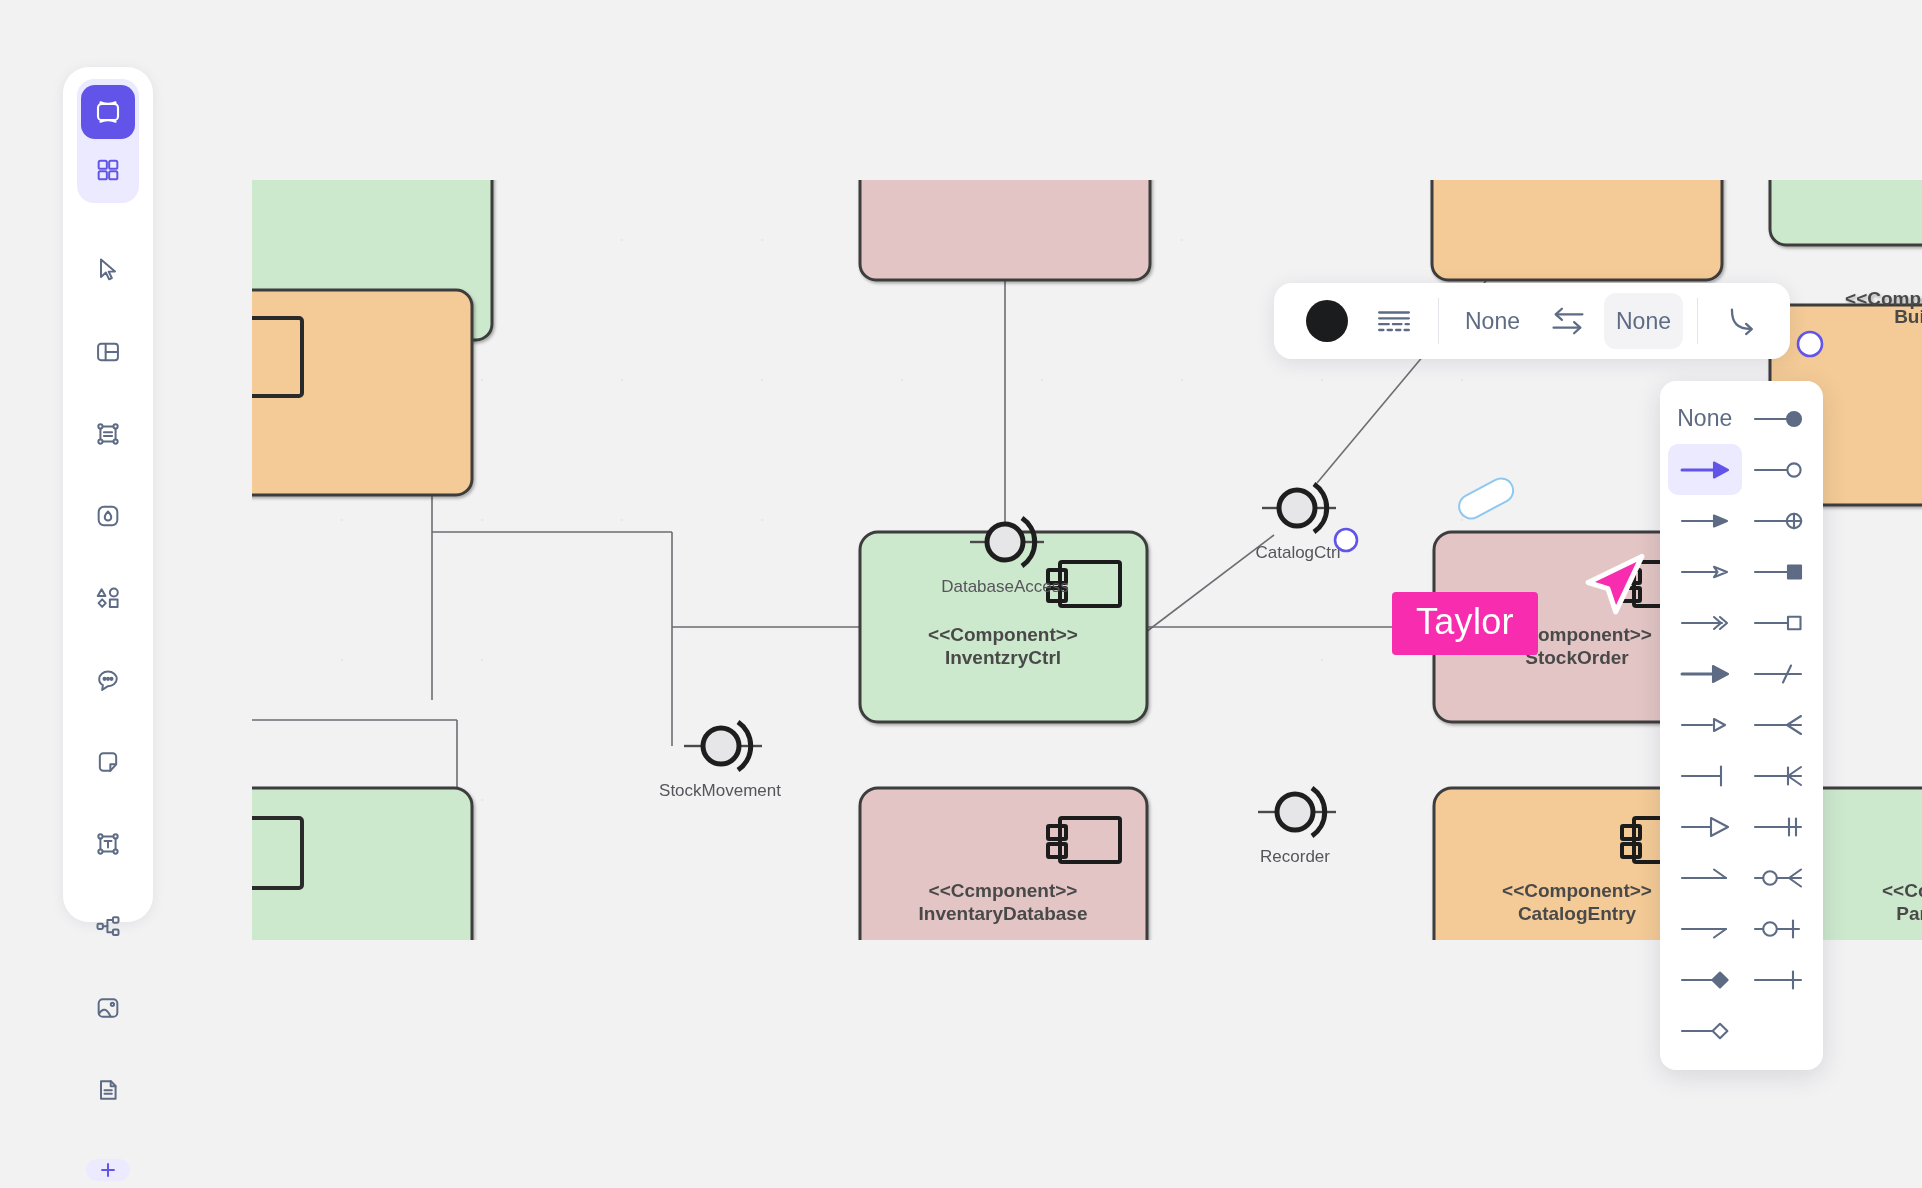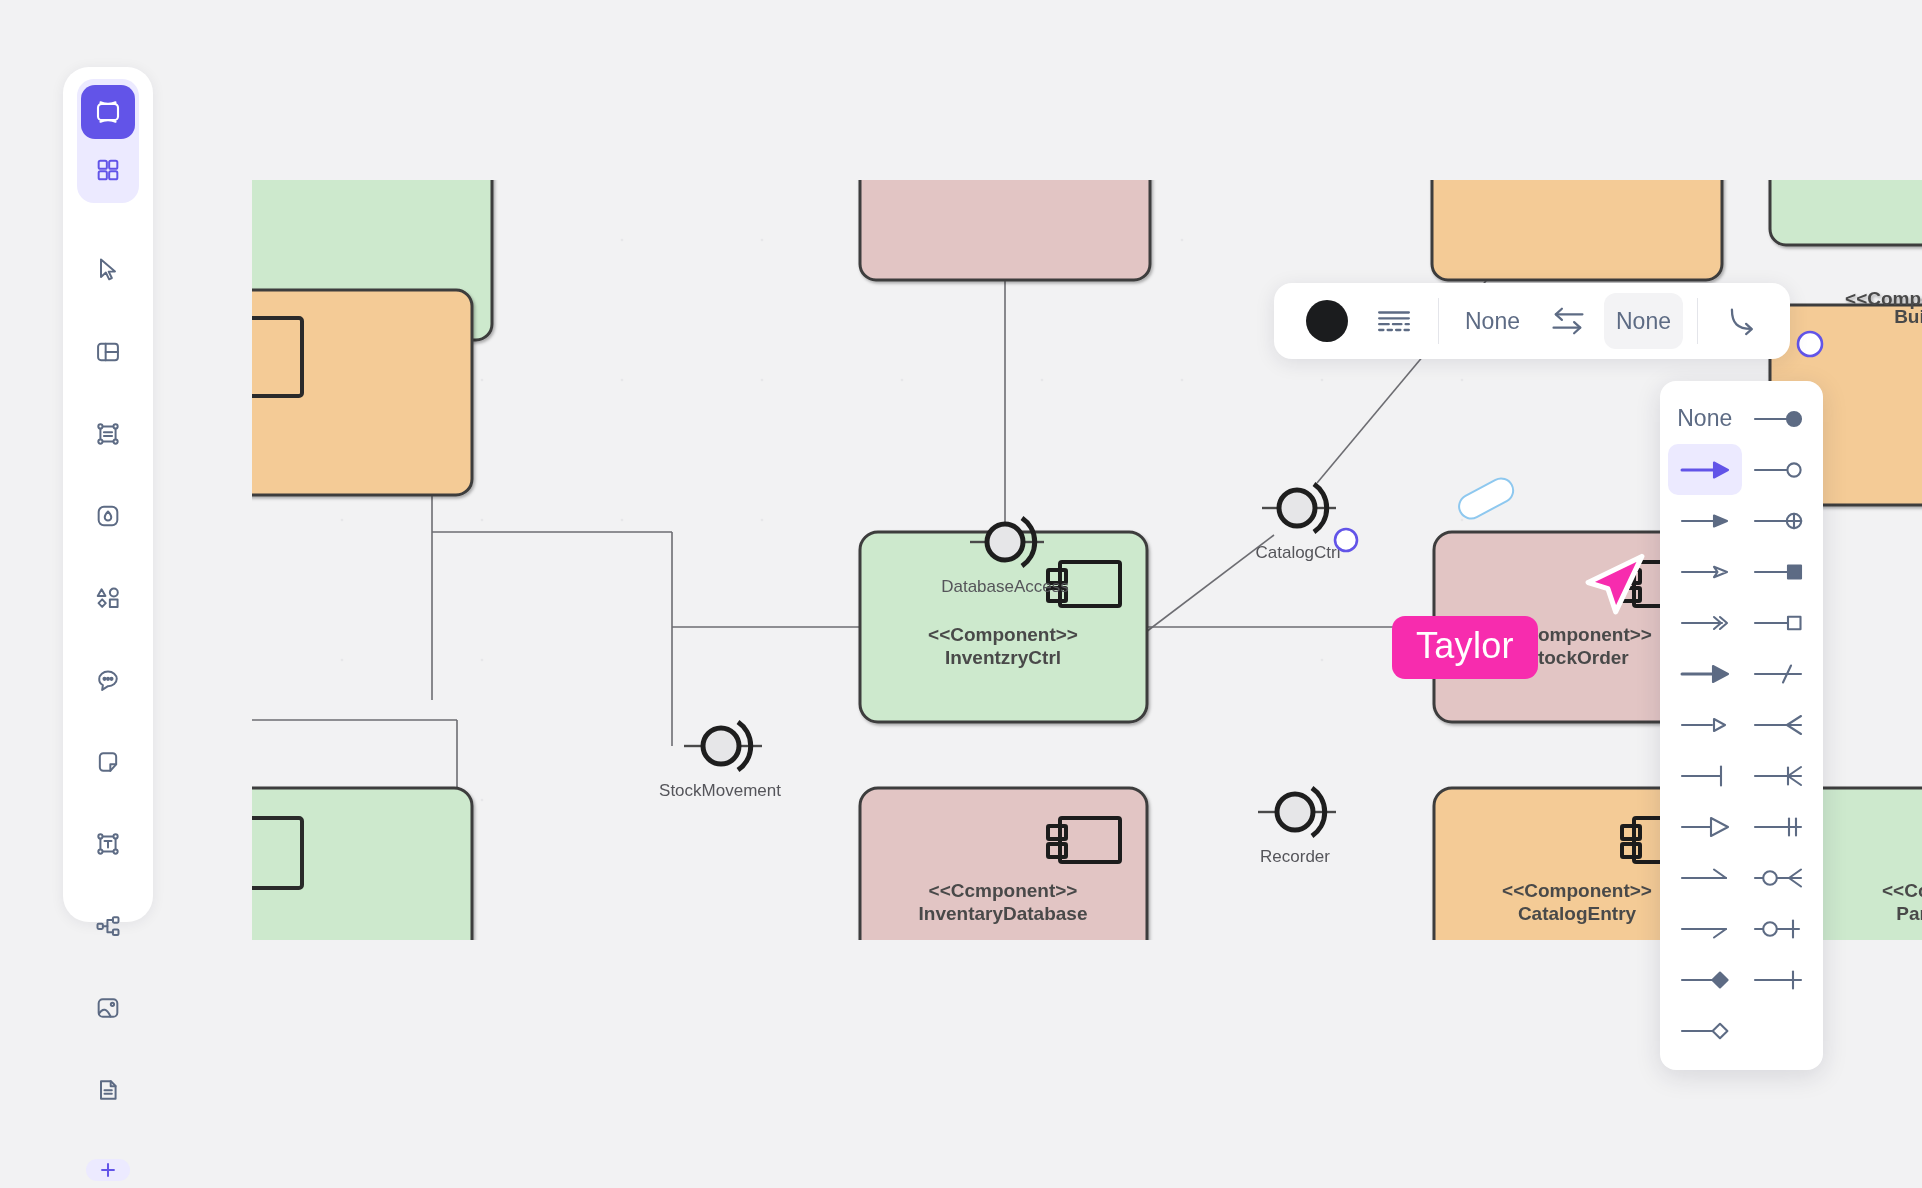--- a/index.html
+++ b/index.html
@@ -145,25 +145,24 @@
 
   
   #remote-cursor { position: absolute; left: 1578px; top: 548px; }
   #cursor-label {
     position: absolute;
     left: 1392px; top: 592px;
     background: #f72cae;
     color: #ffffff;
     font-size: 36px;
     padding: 9px 24px 12px 24px;
-    border-radius: 13px;
+    border-radius: 4px;
     font-family: "Liberation Sans", sans-serif;
     letter-spacing: 0.3px;
     white-space: nowrap;
-    margin-top: 24px;
   }
   
   .cmp-text {
     font-family: "Liberation Sans", sans-serif;
     fill: #4a4a4a;
     font-size: 19px;
     font-weight: bold;
     text-anchor: middle;
   }
   .iface-text {

